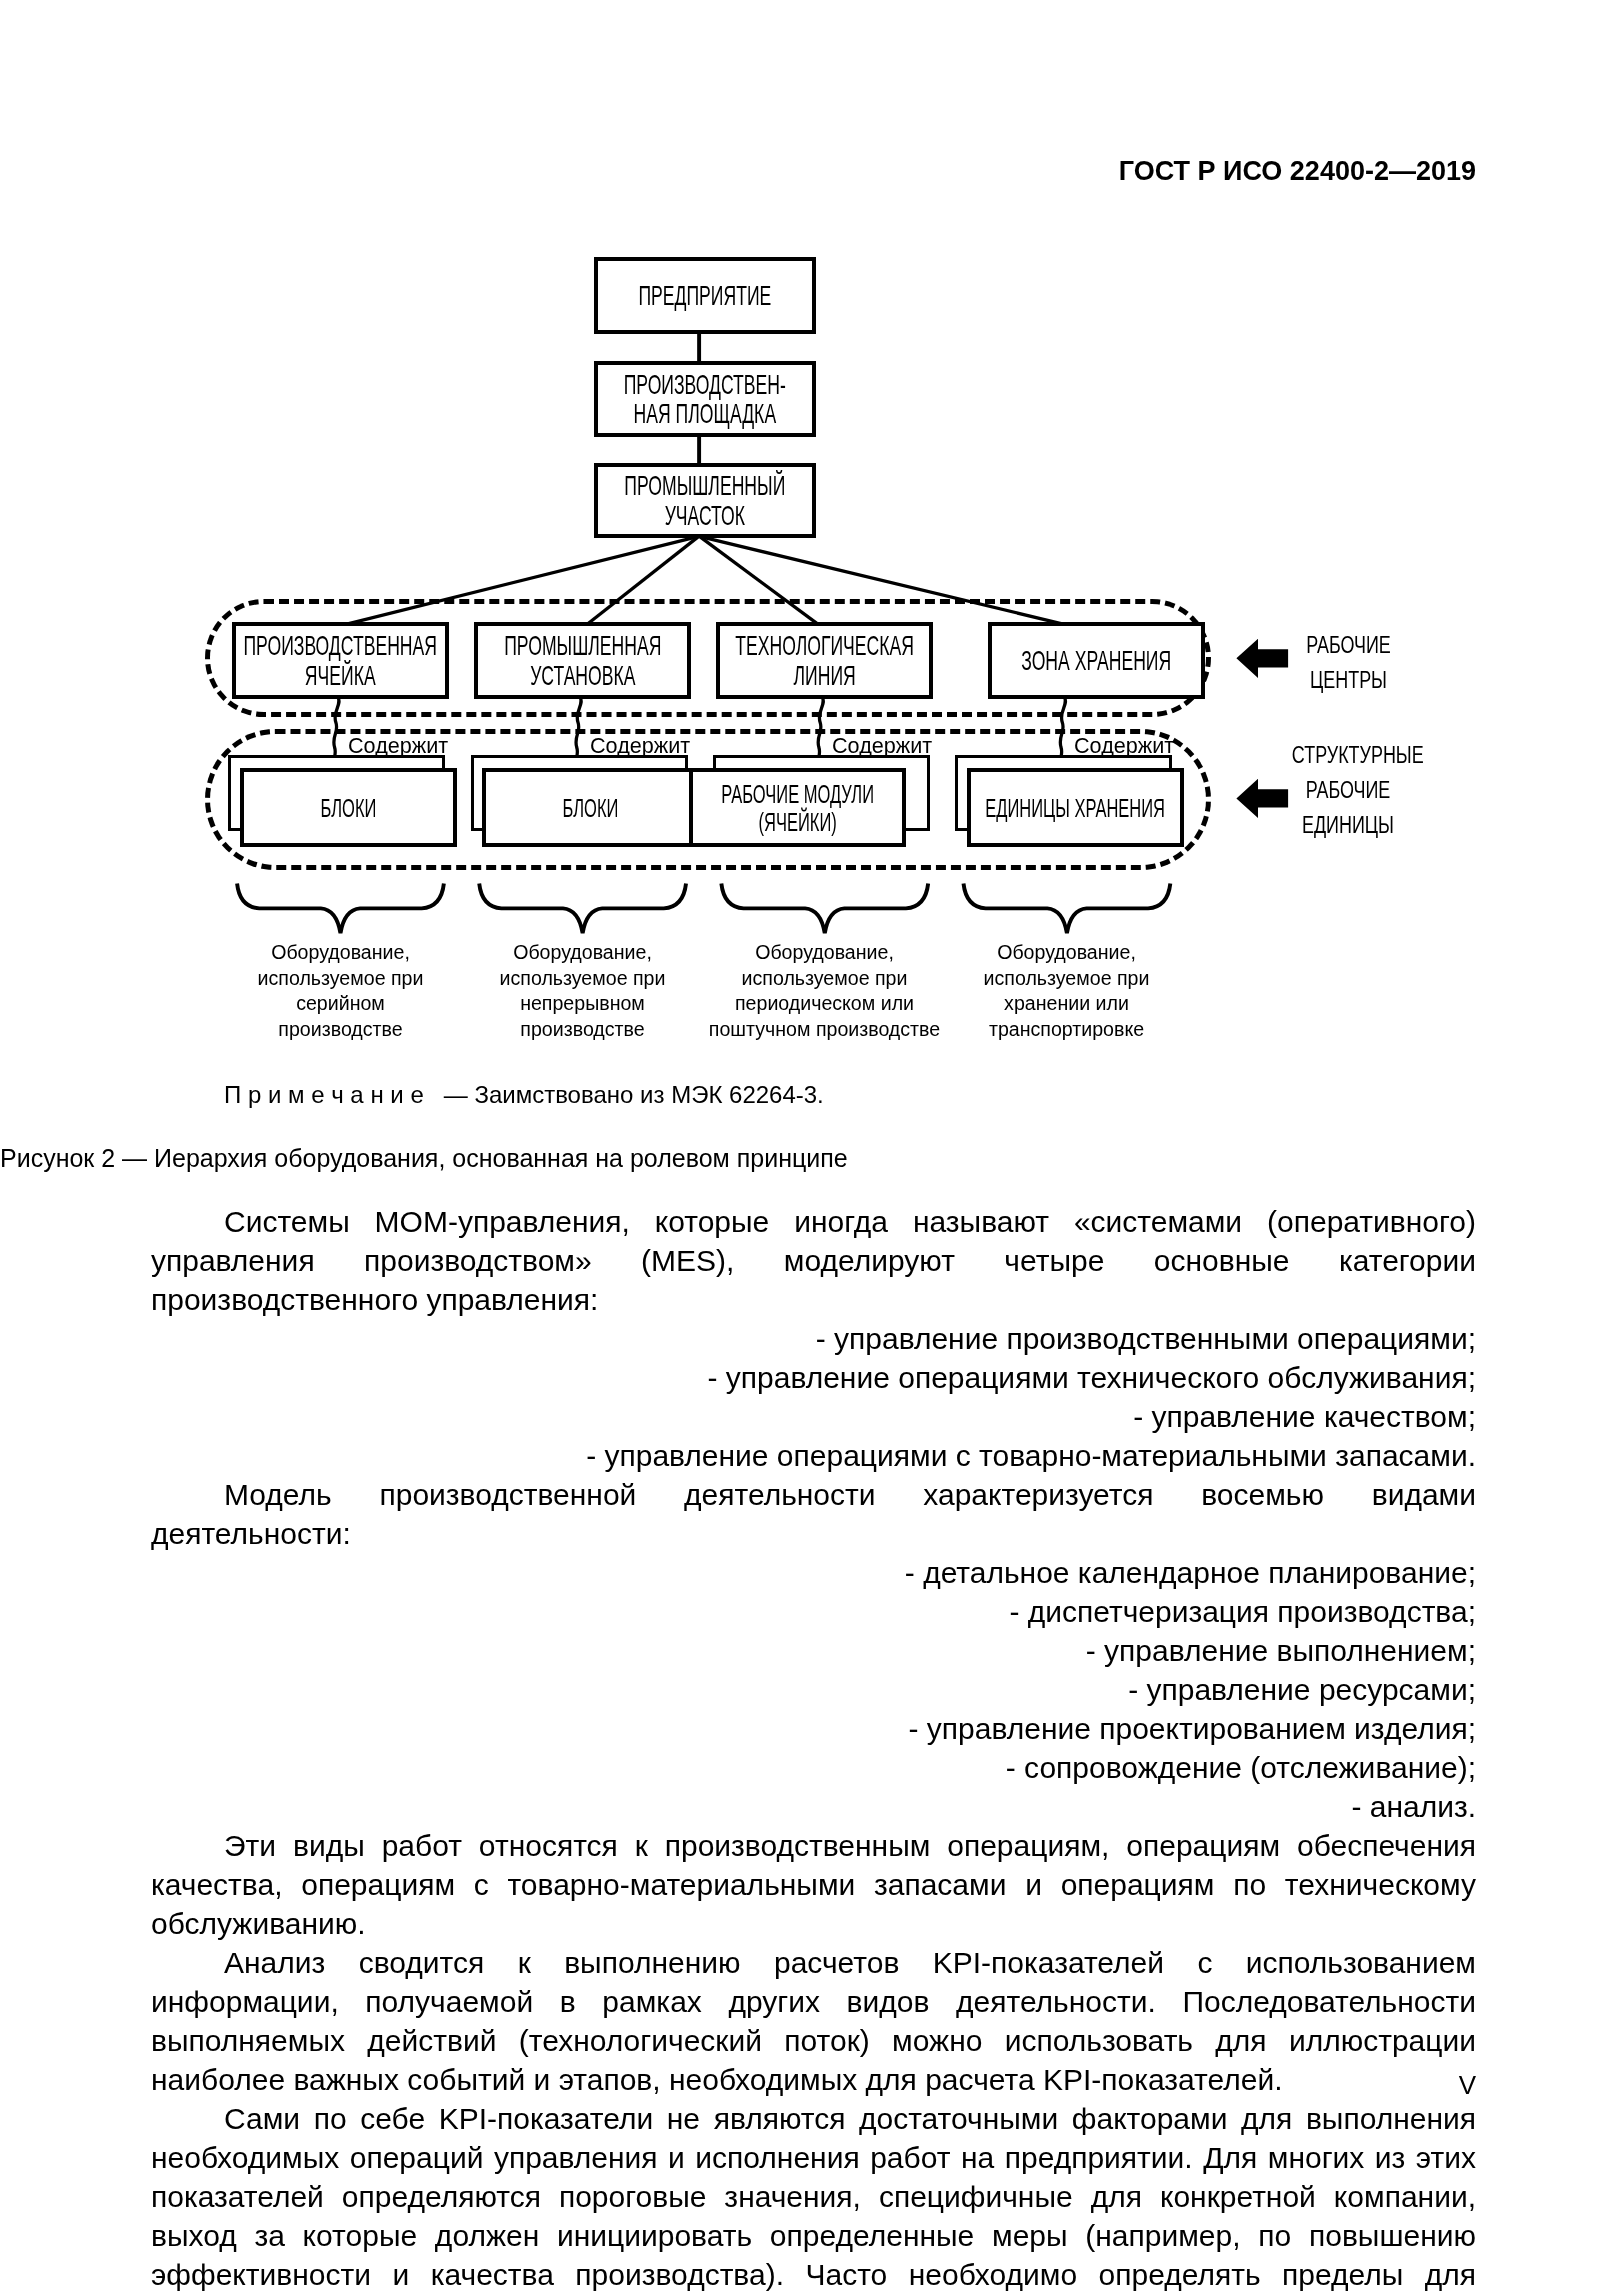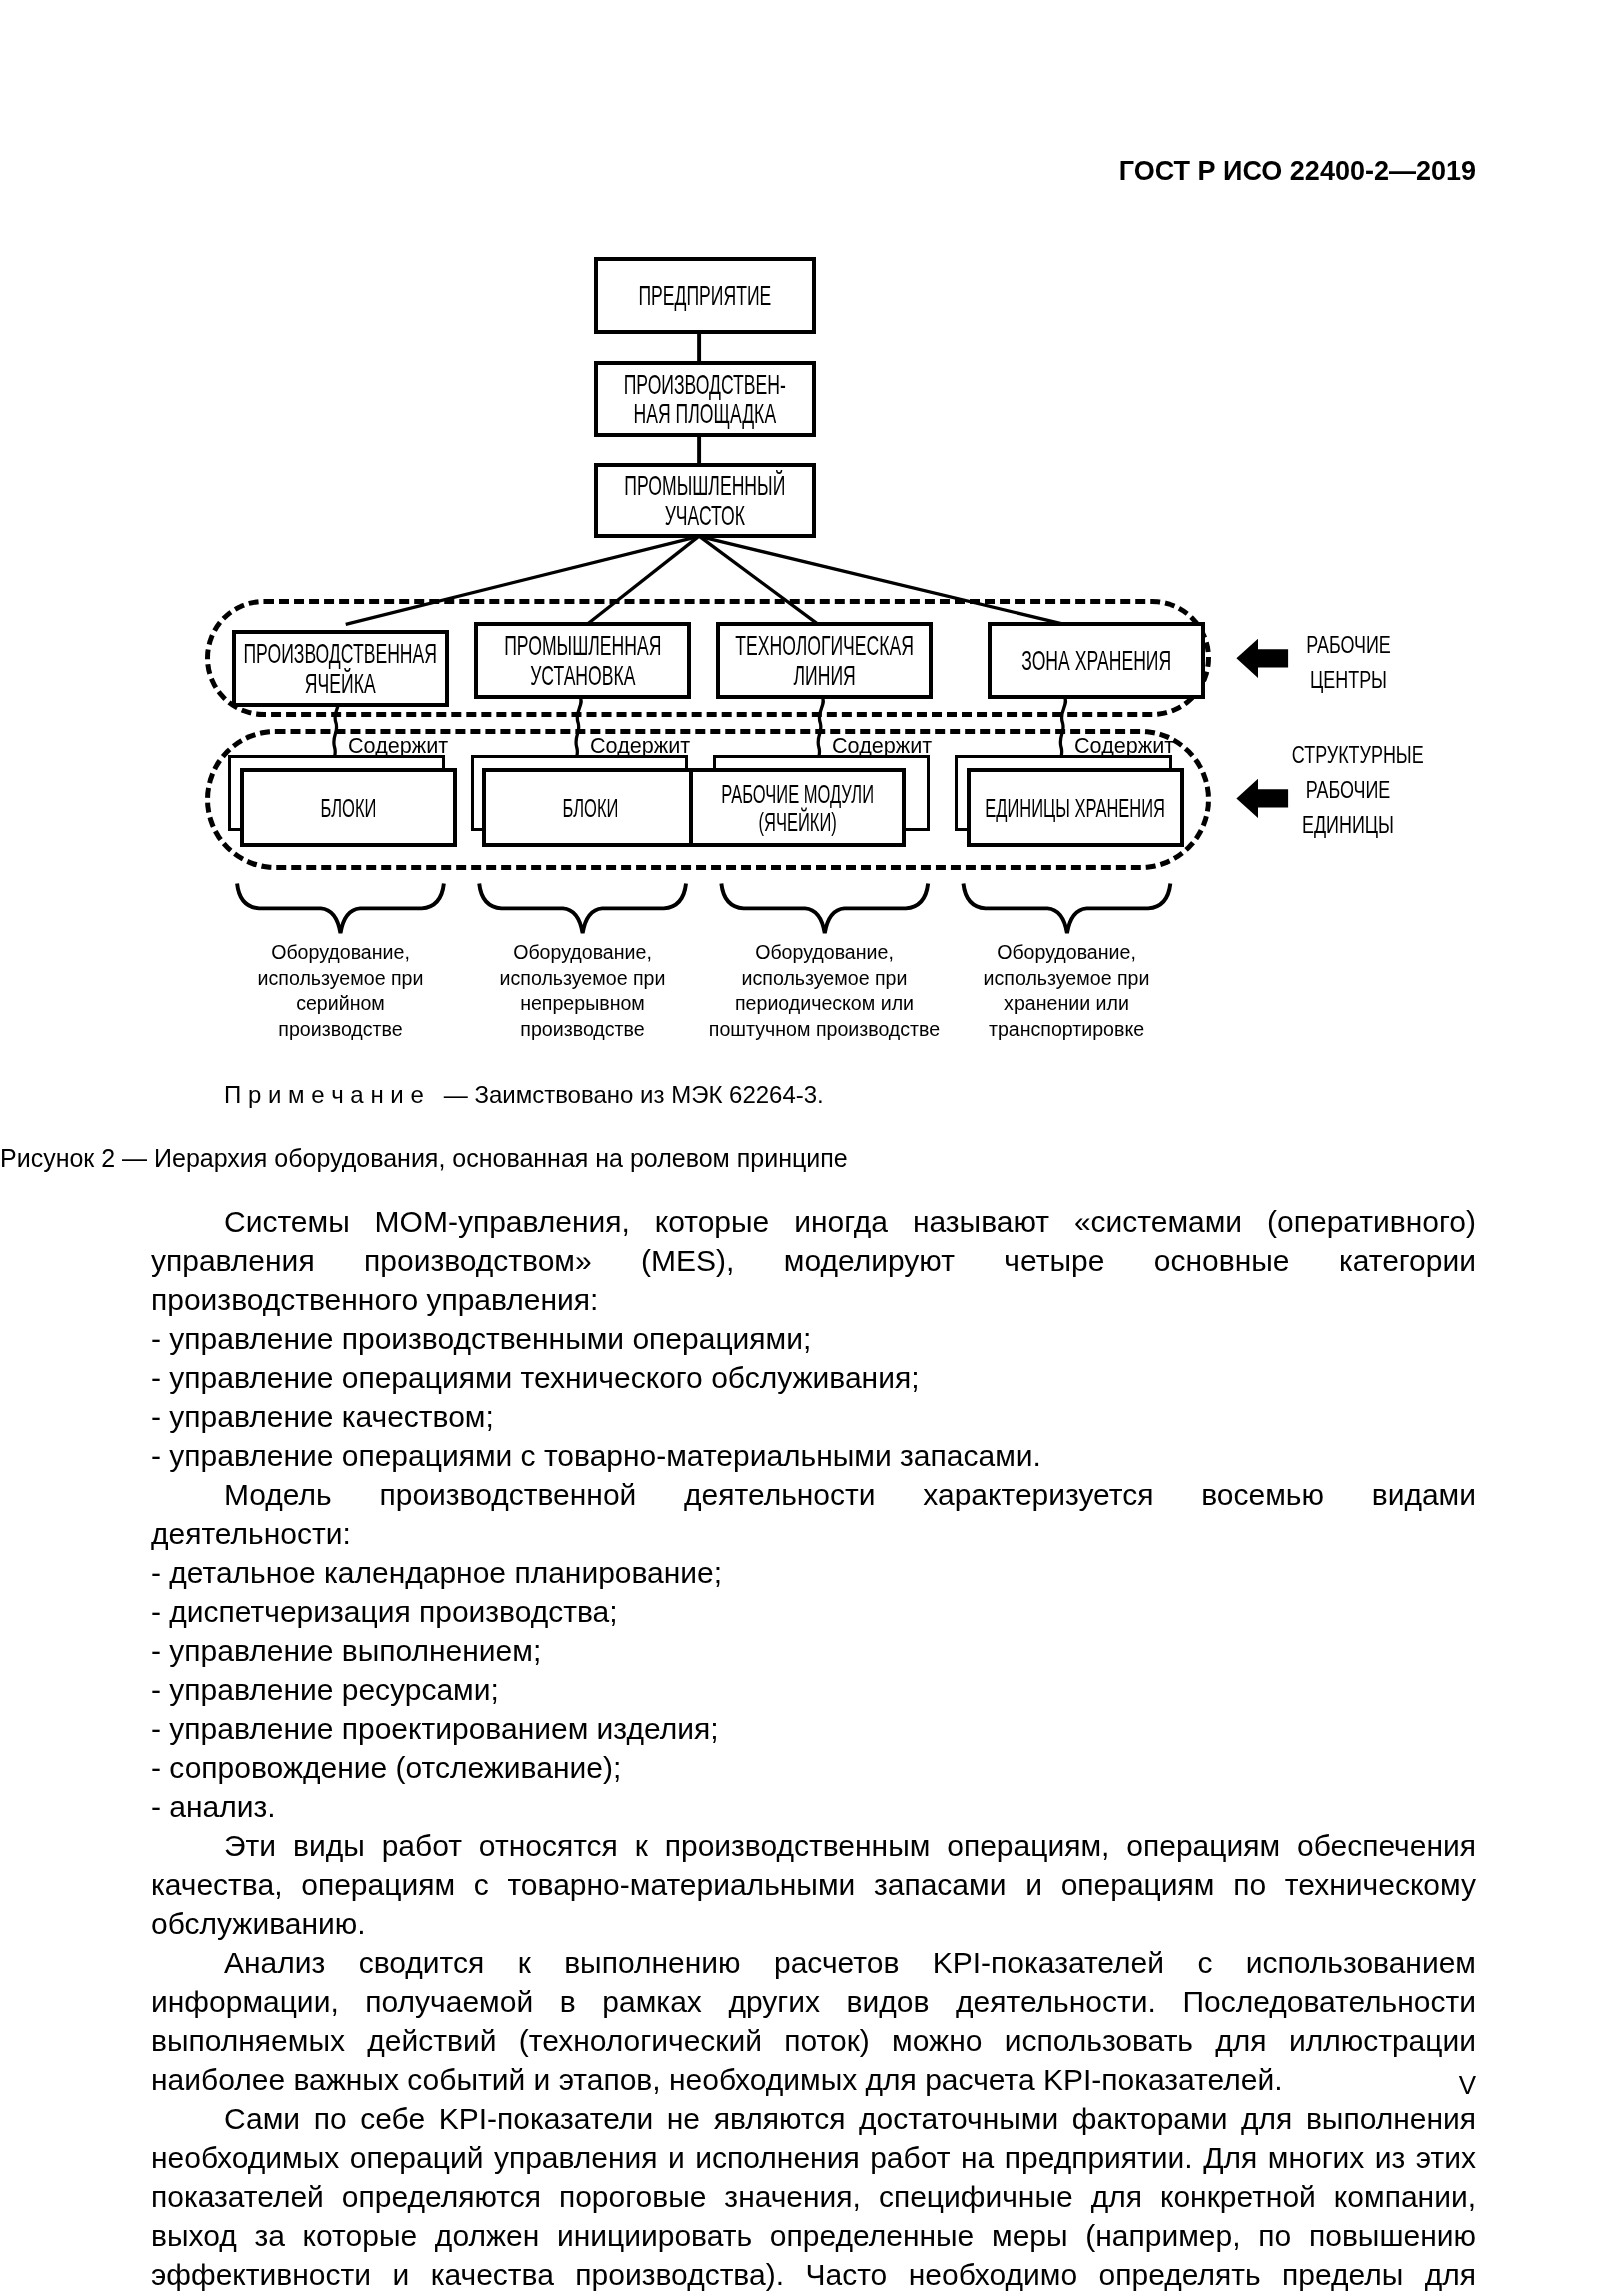--- a/index.html
+++ b/index.html
@@ -32,21 +32,21 @@
   }
   .dbox .box-label{
     display:block;white-space:pre;line-height:29.5px;font-size:27.5px;
     transform:scaleX(0.64);transform-origin:center;
   }
   .hier{left:594px;width:222px;}
   .hb1{top:257px;height:77px;}
   .hb2{top:361px;height:76px;}
   .hb3{top:463px;height:75px;}
   .wc{top:622px;height:77px;width:217px;}
-  .wc1{left:232px;margin-top:8px;} .wc2{left:474px;} .wc3{left:716px;} .wc4{left:988px;}
+  .wc1{left:232px;} .wc2{left:474px;} .wc3{left:716px;} .wc4{left:988px;}
   .back{top:755px;height:76px;width:217px;border-width:3.9px;}
   .bk1{left:228px;} .bk2{left:471px;} .bk3{left:713px;} .bk4{left:955px;}
   .front{top:768px;height:79px;width:217px;}
   .fr1{left:240px;} .fr2{left:482px;} .fr3{left:689px;} .fr4{left:967px;}
   .front .box-label{line-height:28px;font-size:25px;transform:scaleX(0.66);}
   .contains{
     position:absolute;z-index:4;top:733px;font-size:21.6px;white-space:pre;
   }
   .ct1{left:348px;} .ct2{left:590px;} .ct3{left:832px;} .ct4{left:1074px;}
   .side-label{
@@ -62,21 +62,21 @@
   .eq1{left:203px;} .eq2{left:445px;} .eq3{left:687px;} .eq4{left:929px;}
   .fig-note{position:absolute;left:224px;top:1081px;font-size:24px;white-space:pre;}
   .fig-caption{position:absolute;left:0;top:1144px;width:1624px;font-size:25px;}
   
   .body-text{
     position:absolute;left:151px;top:1202px;width:1325px;
     font-size:30px;line-height:39px;
   }
   .body-text p{margin:0;}
   .para{text-align:justify;text-indent:73px;}
-  .item{margin-left:73px;text-align:left;}
+  .item{margin-left:73px;text-align:right;}
   .page-number{
     position:absolute;left:151px;top:2070px;width:1325px;
     text-align:right;font-size:26px;
   }
 </style>
 </head>
 <body>
 
 <div class="page">
 

